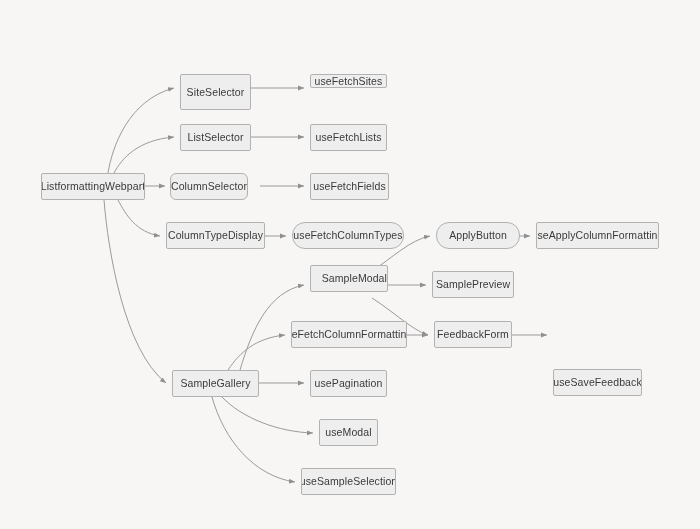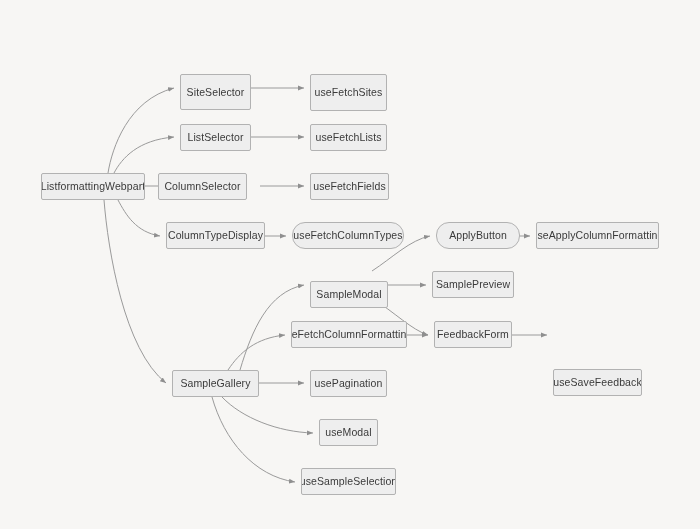--- a/index.html
+++ b/index.html
@@ -92,42 +92,42 @@
 
   <div class="node" style="left:41px;top:173px;width:104px;height:27px;">
     <span class="node-label">ListformattingWebpart</span>
   </div>
   <div class="node" style="left:180px;top:74px;width:71px;height:36px;">
     <span class="node-label">SiteSelector</span>
   </div>
   <div class="node" style="left:180px;top:124px;width:71px;height:27px;">
     <span class="node-label">ListSelector</span>
   </div>
-  <div class="node" style="left:158px;top:173px;width:89px;height:27px;">
+  <div class="node" style="left:170px;top:173px;width:78px;height:27px;border-radius:6px;">
     <span class="node-label">ColumnSelector</span>
   </div>
   <div class="node" style="left:166px;top:222px;width:99px;height:27px;">
     <span class="node-label">ColumnTypeDisplay</span>
   </div>
   <div class="node" style="left:172px;top:370px;width:87px;height:27px;">
     <span class="node-label">SampleGallery</span>
   </div>
-  <div class="node" style="left:310px;top:74px;width:77px;height:37px;">
+  <div class="node" style="left:310px;top:74px;width:77px;height:14px;">
     <span class="node-label">useFetchSites</span>
   </div>
   <div class="node" style="left:310px;top:124px;width:77px;height:27px;">
     <span class="node-label">useFetchLists</span>
   </div>
   <div class="node" style="left:310px;top:173px;width:79px;height:27px;">
     <span class="node-label">useFetchFields</span>
   </div>
   <div class="node" style="left:292px;top:222px;width:112px;height:27px;border-radius:13px;">
     <span class="node-label">useFetchColumnTypes</span>
   </div>
-  <div class="node" style="left:310px;top:281px;width:78px;height:27px;">
+  <div class="node" style="left:310px;top:265px;width:78px;height:27px;justify-content:flex-end;">
     <span class="node-label">SampleModal</span>
   </div>
   <div class="node" style="left:291px;top:321px;width:116px;height:27px;">
     <span class="node-label">useFetchColumnFormattings</span>
   </div>
   <div class="node" style="left:310px;top:370px;width:77px;height:27px;">
     <span class="node-label">usePagination</span>
   </div>
   <div class="node" style="left:319px;top:419px;width:59px;height:27px;">
     <span class="node-label">useModal</span>

